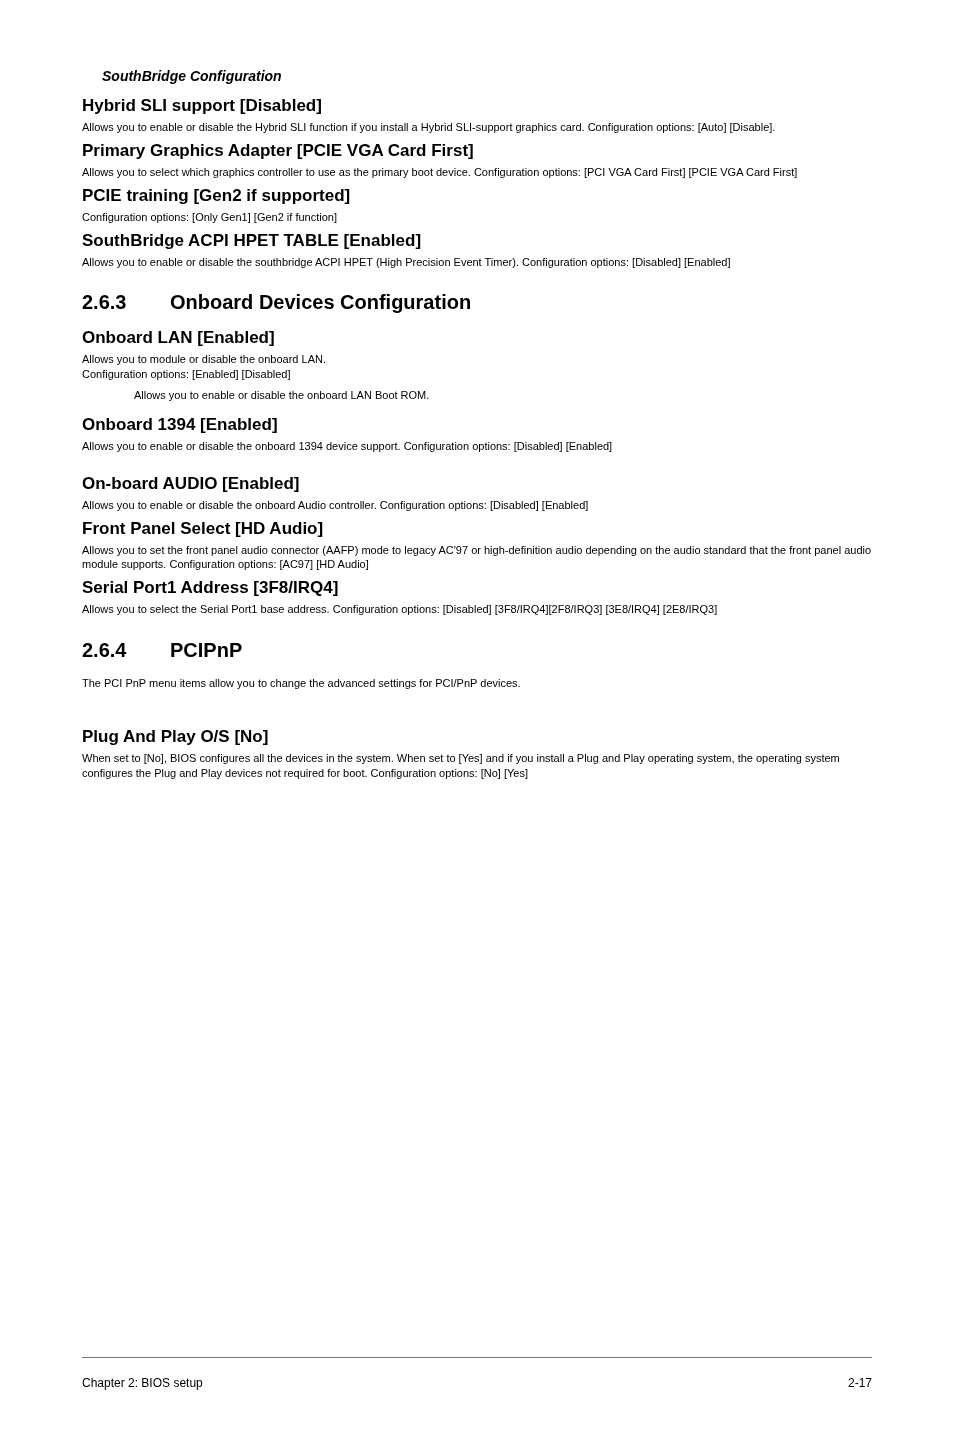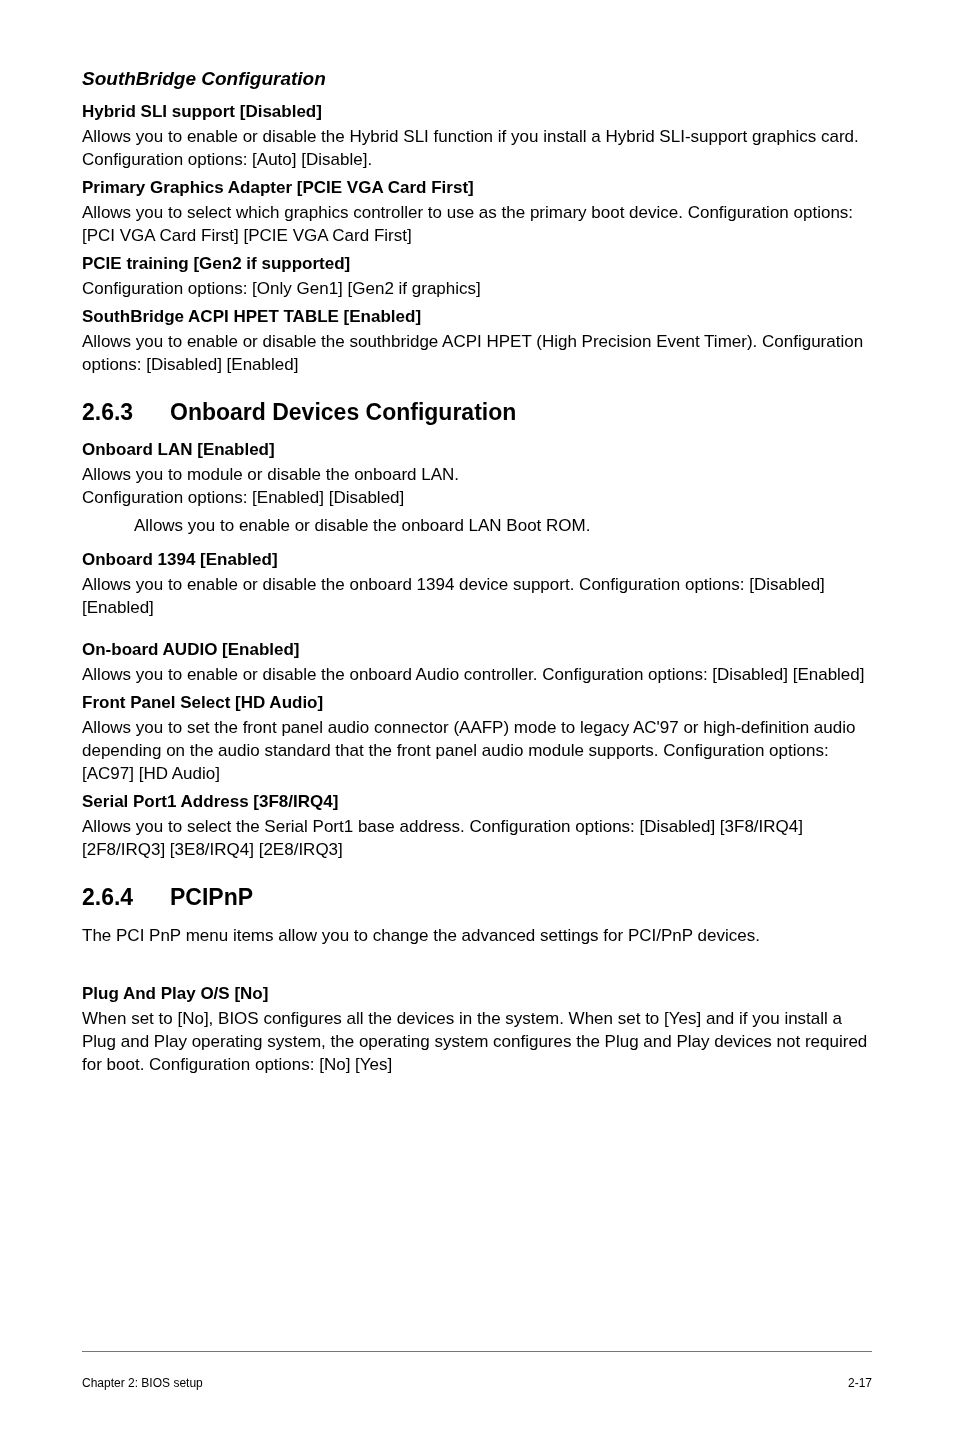--- a/index.html
+++ b/index.html
@@ -6,78 +6,79 @@
     body {
       font-family: Arial, Helvetica, sans-serif;
       background: #fff;
       color: #000;
       width: 954px;
       min-height: 1438px;
       padding: 68px 82px 40px 82px;
       position: relative;
     }
     .h-italic-bold {
-      font-size: 19px;
+      font-size: 14px;
       font-weight: bold;
       font-style: italic;
       margin-bottom: 12px;
+      margin-left: 20px;
     }
     .h-sub-bold {
       font-size: 17px;
       font-weight: bold;
       margin-bottom: 4px;
     }
     .h-numbered {
-      font-size: 23px;
+      font-size: 20px;
       font-weight: bold;
       margin-top: 22px;
       margin-bottom: 14px;
     }
     .h-numbered .num { display: inline-block; width: 88px; }
     .body-text {
-      font-size: 17px;
+      font-size: 11px;
       line-height: 1.35;
       margin-bottom: 6px;
     }
     .indented-block {
       margin-left: 52px;
       margin-top: 2px;
       margin-bottom: 6px;
     }
     .u-bold-italic {
       font-size: 15px;
       font-weight: bold;
       font-style: italic;
       text-decoration: underline;
     }
     .footer {
       position: absolute;
       bottom: 48px;
       left: 82px;
       right: 82px;
       border-top: 1px solid #777;
-      padding-top: 24px;
+      padding-top: 18px;
       font-size: 12px;
       display: flex;
       justify-content: space-between;
     }
   </style>
 </head>
 <body>
 
 <div class="h-italic-bold">SouthBridge Configuration</div>
 
 <div class="h-sub-bold">Hybrid SLI support [Disabled]</div>
 <div class="body-text">Allows you to enable or disable the Hybrid SLI function if you install a Hybrid SLI-support graphics card. Configuration options: [Auto] [Disable].</div>
 
 <div class="h-sub-bold">Primary Graphics Adapter [PCIE VGA Card First]</div>
 <div class="body-text">Allows you to select which graphics controller to use as the primary boot device. Configuration options: [PCI VGA Card First] [PCIE VGA Card First]</div>
 
 <div class="h-sub-bold">PCIE training [Gen2 if supported]</div>
-<div class="body-text">Configuration options: [Only Gen1] [Gen2 if graphics]</div>
+<div class="body-text">Configuration options: [Only Gen1] [Gen2 if function]</div>
 
 <div class="h-sub-bold">SouthBridge ACPI HPET TABLE [Enabled]</div>
 <div class="body-text">Allows you to enable or disable the southbridge ACPI HPET (High Precision Event Timer). Configuration options: [Disabled] [Enabled]</div>
 
 <div class="h-numbered">
   <span class="num">2.6.3</span><span>Onboard Devices Configuration</span>
 </div>
 
 <div class="h-sub-bold">Onboard LAN [Enabled]</div>
 <div class="body-text" style="margin-bottom:0">Allows you to module or disable the onboard LAN.</div>

